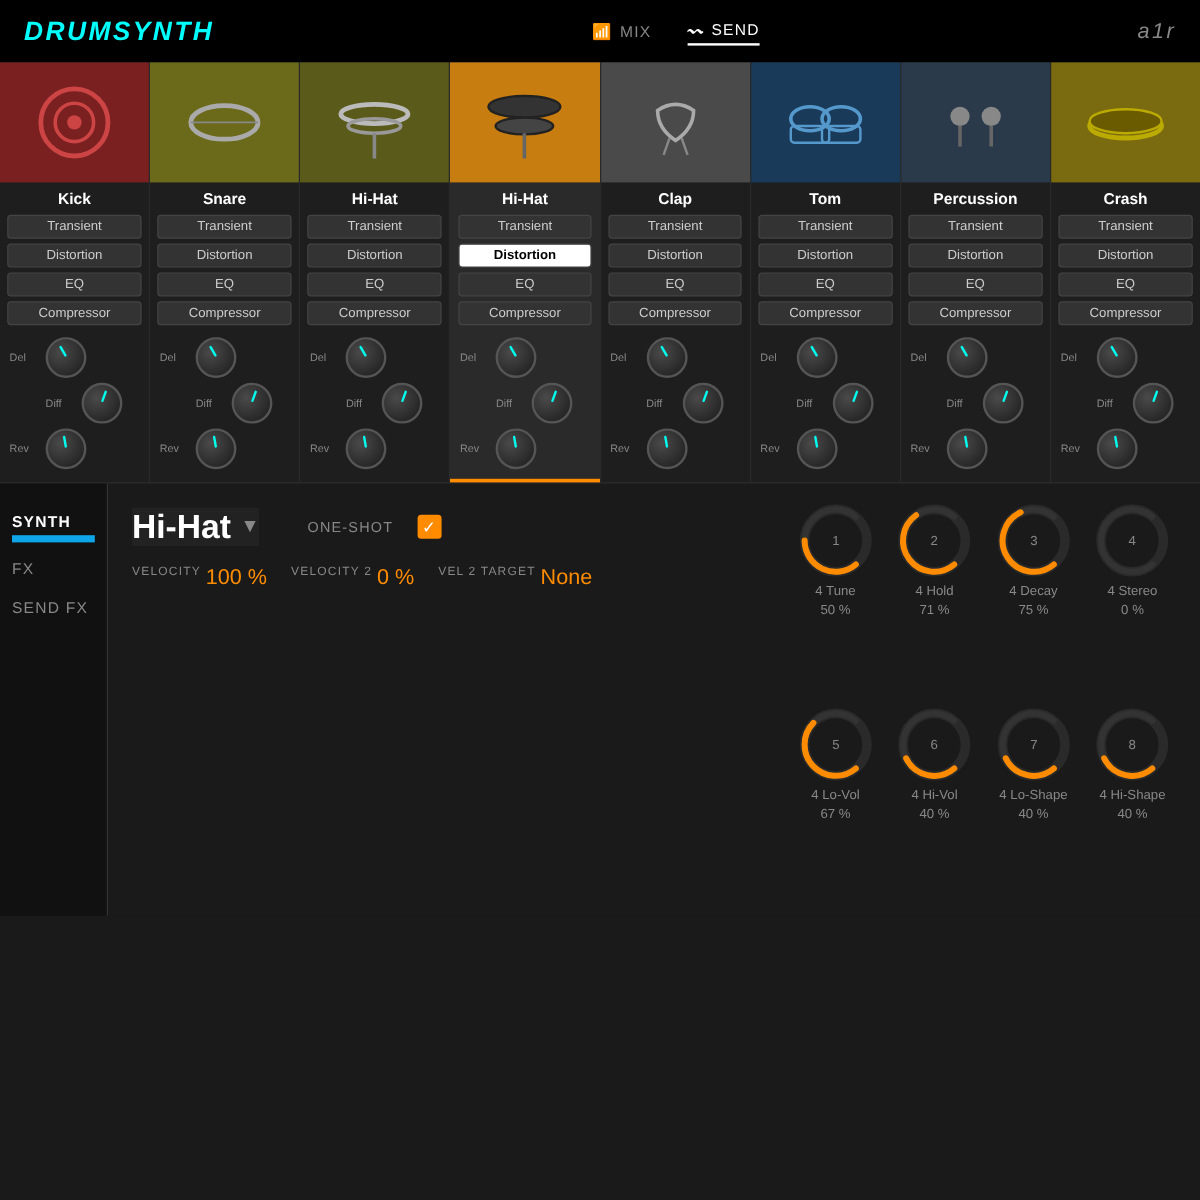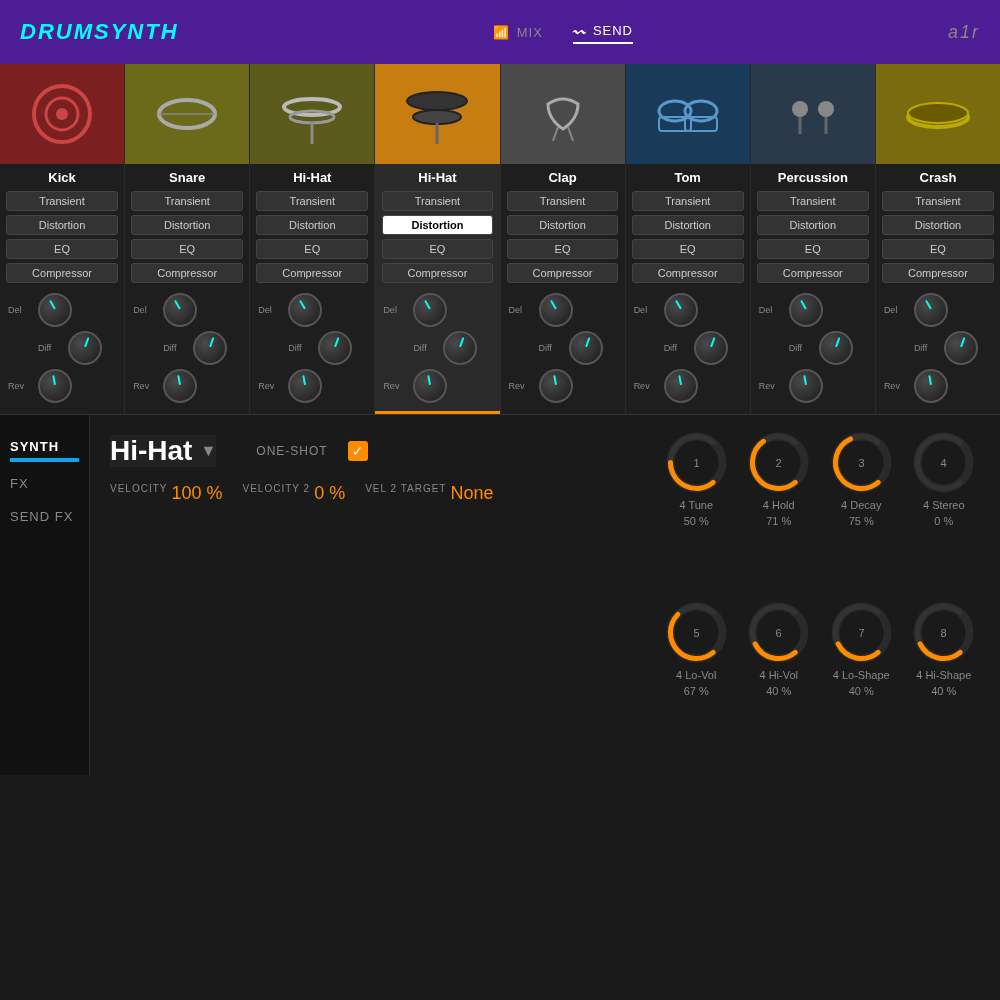--- a/index.html
+++ b/index.html
@@ -7,22 +7,22 @@
       background: #1a1a1a;
       font-family: 'Arial', sans-serif;
       width: 1000px;
       height: 1000px;
       overflow: hidden;
       color: #fff;
     }
 
     
     .header {
-      background: #4c1d95;
-      height: 64px;
+      background: #000000;
+      height: 52px;
       display: flex;
       align-items: center;
       padding: 16px 20px;
       justify-content: space-between;
     }
     .logo {
       font-size: 22px;
       font-weight: 900;
       color: #00ffff;
       letter-spacing: 2px;
@@ -189,21 +189,21 @@
     .sidebar-item {
       font-size: 13px;
       color: #888;
       cursor: pointer;
       padding: 4px 0;
       letter-spacing: 1px;
     }
     .sidebar-item.active {
       color: #fff;
       font-weight: 700;
-      border-bottom: 4px solid #0ea5e9;
+      border-bottom: 6px solid #0ea5e9;
     }
 
     
     .editor {
       flex: 1;
       padding: 20px;
       display: flex;
       flex-direction: column;
       gap: 16px;
     }

